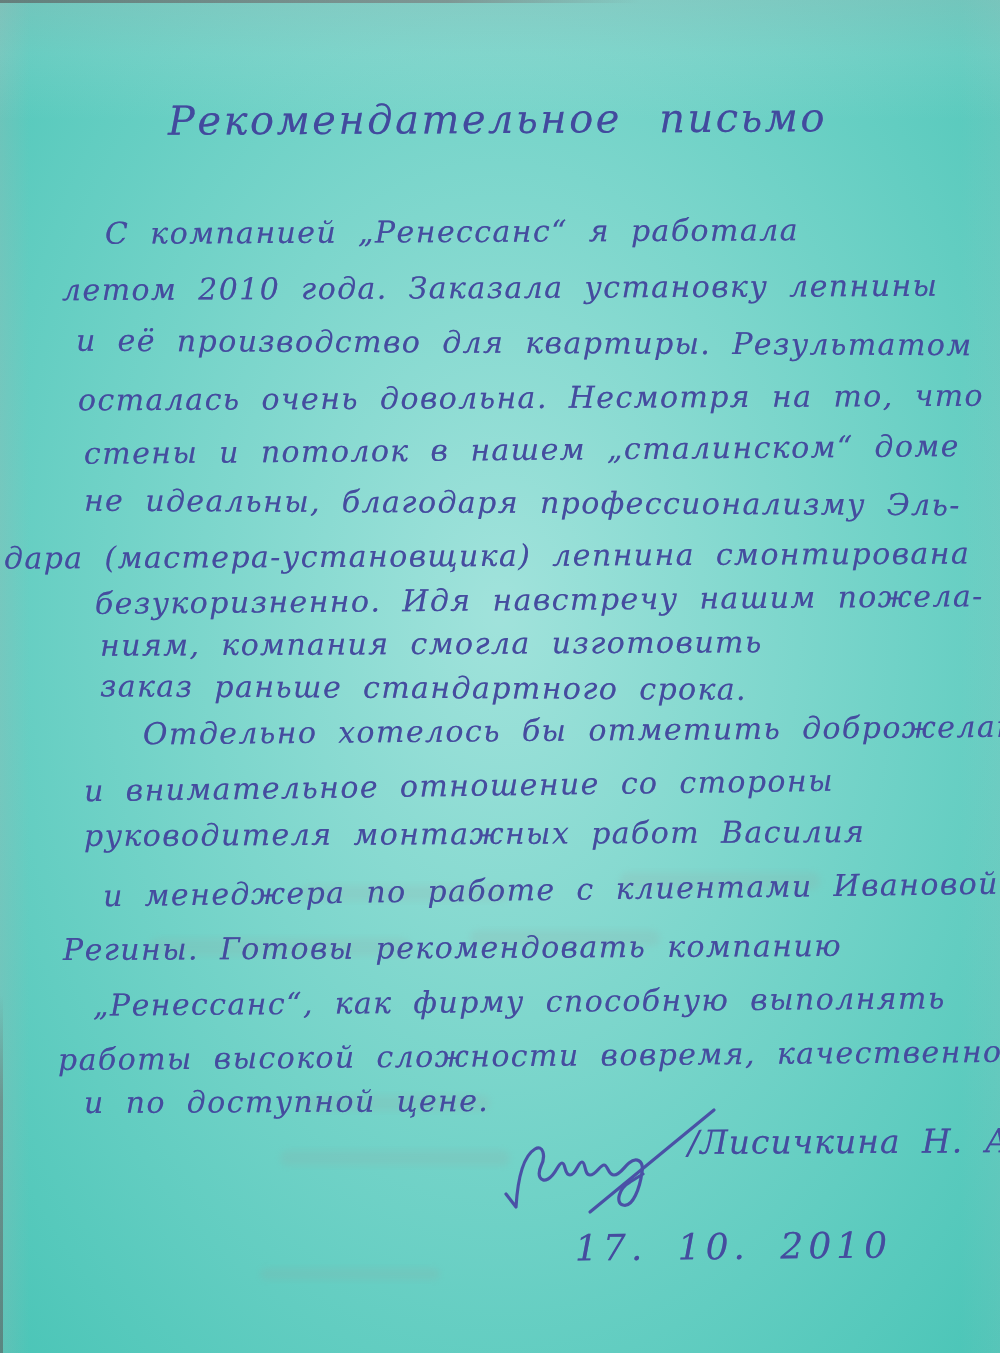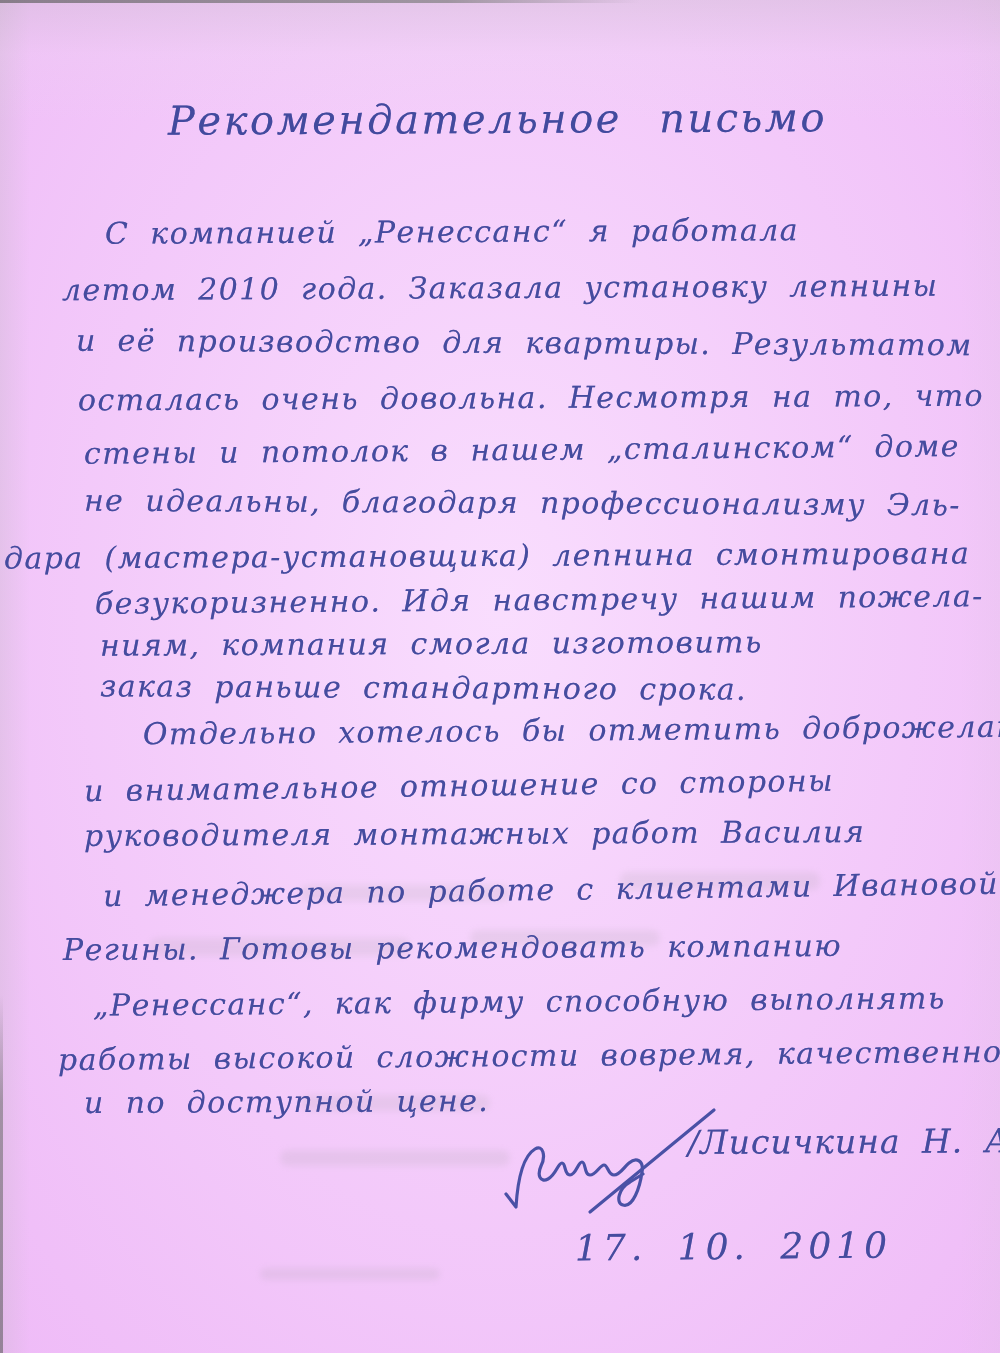--- a/index.html
+++ b/index.html
@@ -1,20 +1,20 @@
 <!DOCTYPE html>
 <html><head>
 <meta charset="utf-8">
 <style>
   html,body{margin:0;padding:0;background:#e8e8e8;}
   #page{
     position:relative;
     width:1000px;height:1353px;
     margin:0 auto;
-    background:#f0abfc;
+    background:#14b8a6;
     overflow:hidden;
     font-family:"DejaVu Serif", serif;
   }
   
   #page::before{
     content:"";position:absolute;inset:0;pointer-events:none;
     background:
       linear-gradient(180deg, rgba(190,190,190,.28) 0%, rgba(230,230,230,.12) 4%, rgba(255,255,255,0) 9%),
       linear-gradient(90deg, rgba(180,180,180,.22) 0%, rgba(255,255,255,0) 3%),
       linear-gradient(270deg, rgba(200,200,200,.10) 0%, rgba(255,255,255,0) 4%),

